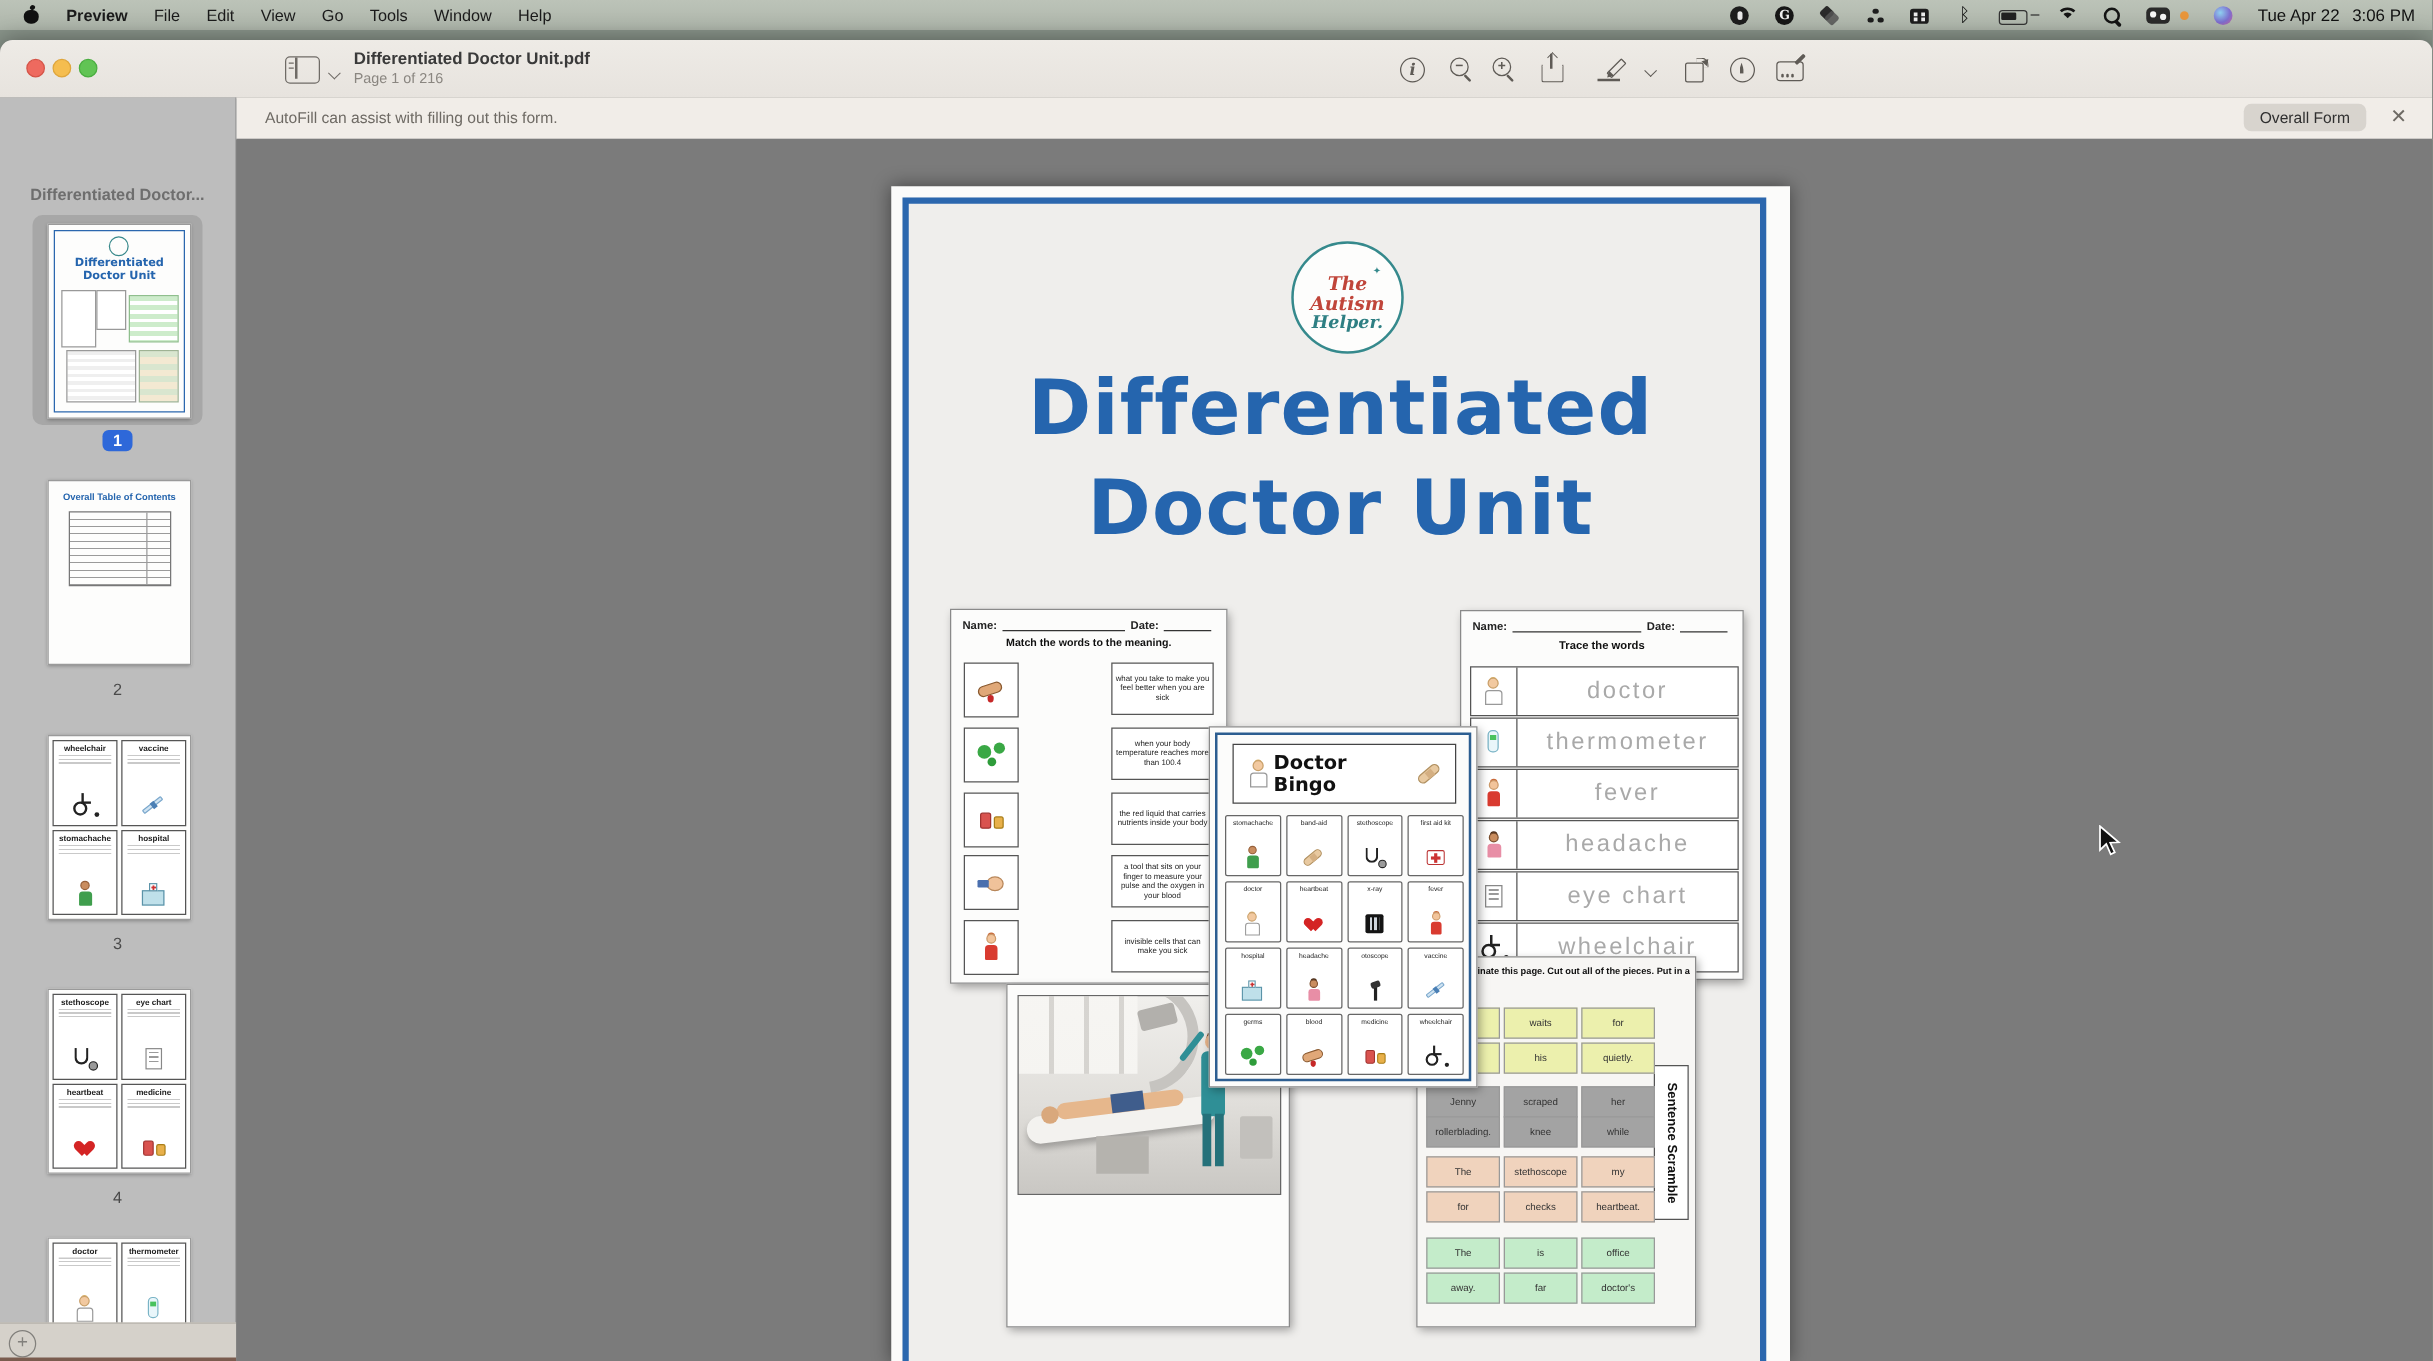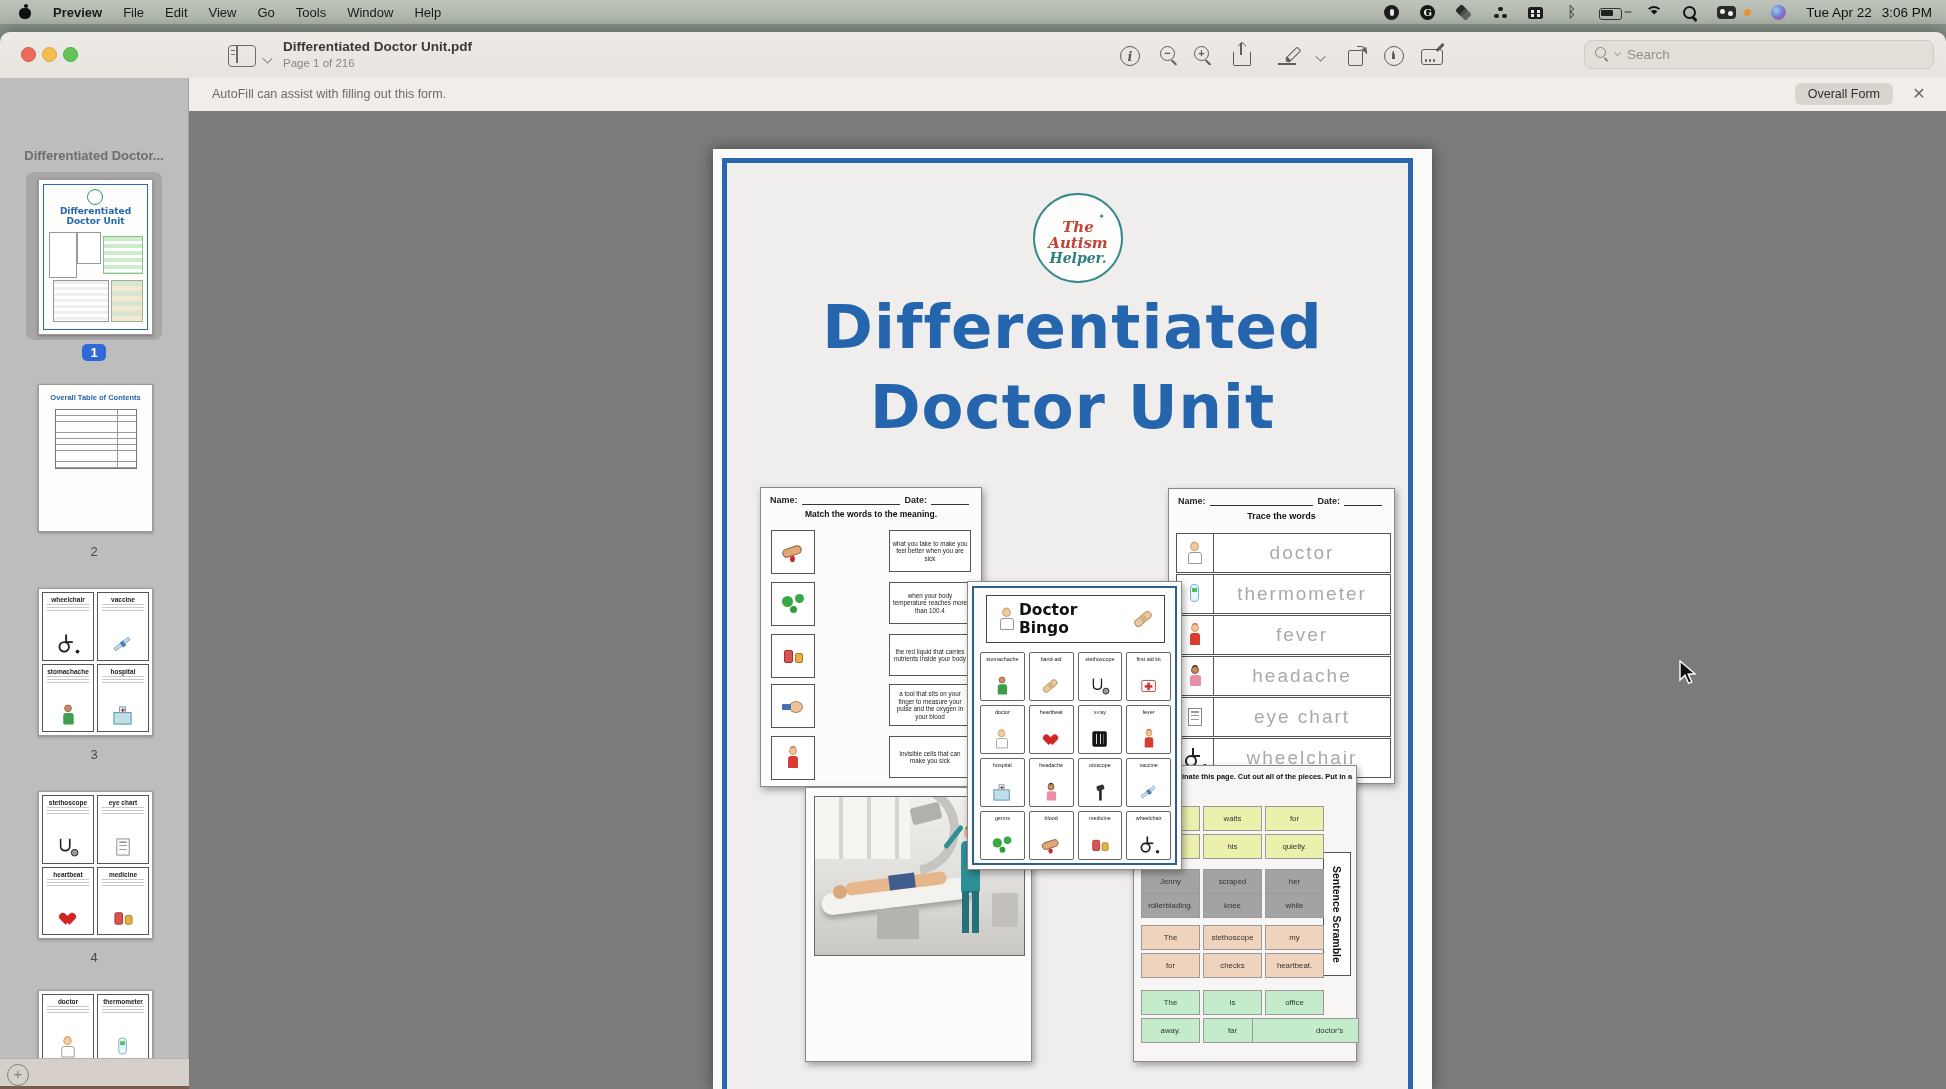--- a/index.html
+++ b/index.html
@@ -285,25 +285,20 @@
       <span class="tbicon" style="left:1345px;">
           <span class="rot"></span>
         </span>
       <span class="tbicon" style="left:1382px;">
           <span class="mkp"></span>
         </span>
       <span class="tbicon" style="left:1420px;">
           <span class="frm"></span>
         </span>
 
-      <div id="searchbox">
-        <span class="mag2"></span>
-        <span class="chev3"></span>
-        <input type="text" placeholder="Search" style="">
-      </div>
     </div>
 
     <div id="autofillbar">
       <div id="autofill-msg">AutoFill can assist with filling out this form.</div>
       <button id="autofill-btn">Overall Form</button>
       <span id="autofill-close">✕</span>
     </div>
 
     <div id="sidebar">
       <div id="sidebar-label">Differentiated Doctor...</div>
@@ -529,21 +524,21 @@
           <div class="scard cg-p" style="left:69px;top:159px;">stethoscope</div>
           <div class="scard cg-p" style="left:131px;top:159px;">my</div>
           <div class="scard cg-p" style="left:7px;top:187px;">for</div>
           <div class="scard cg-p" style="left:69px;top:187px;">checks</div>
           <div class="scard cg-p" style="left:131px;top:187px;">heartbeat.</div>
           <div class="scard cg-g" style="left:7px;top:224px;">The</div>
           <div class="scard cg-g" style="left:69px;top:224px;">is</div>
           <div class="scard cg-g" style="left:131px;top:224px;">office</div>
           <div class="scard cg-g" style="left:7px;top:252px;">away.</div>
           <div class="scard cg-g" style="left:69px;top:252px;">far</div>
-          <div class="scard cg-g" style="left:118px;top:252px;padding-left:48px;">doctor's</div>
+          <div class="scard cg-g" style="left:131px;top:252px;">doctor's</div>
         </div>
 
         <div class="sheet" id="xray">
           <div id="photo">
             <div class="ph-window"></div>
             <div class="ph-arm"></div>
             <div class="ph-head"></div>
             <div class="ph-cart"></div>
             <div class="ph-table"></div>
             <div class="ph-base"></div>

